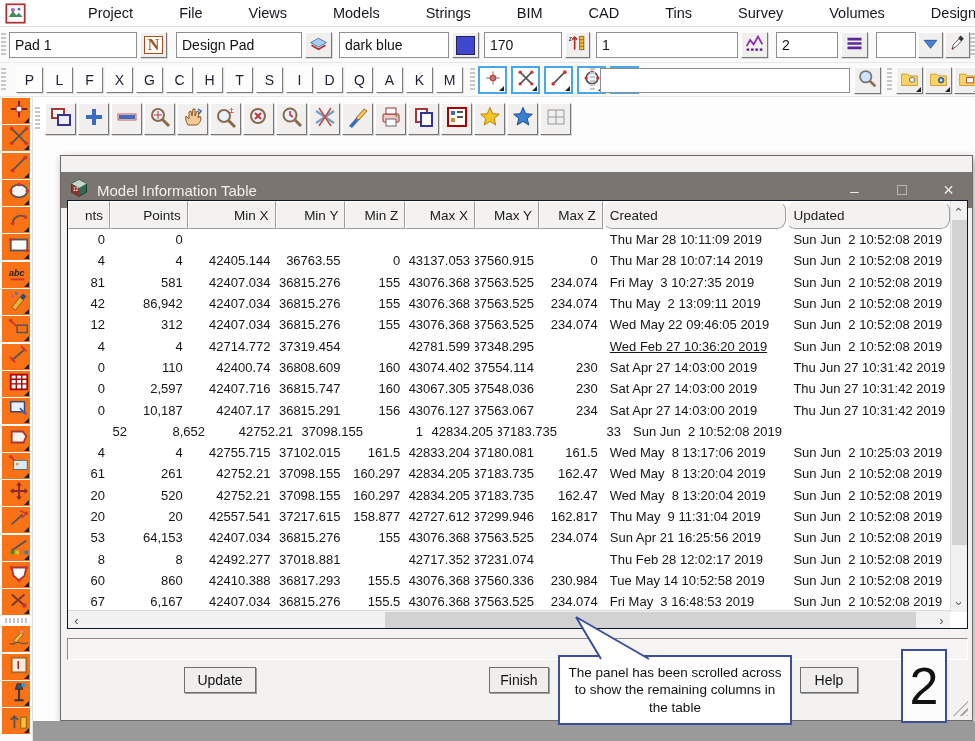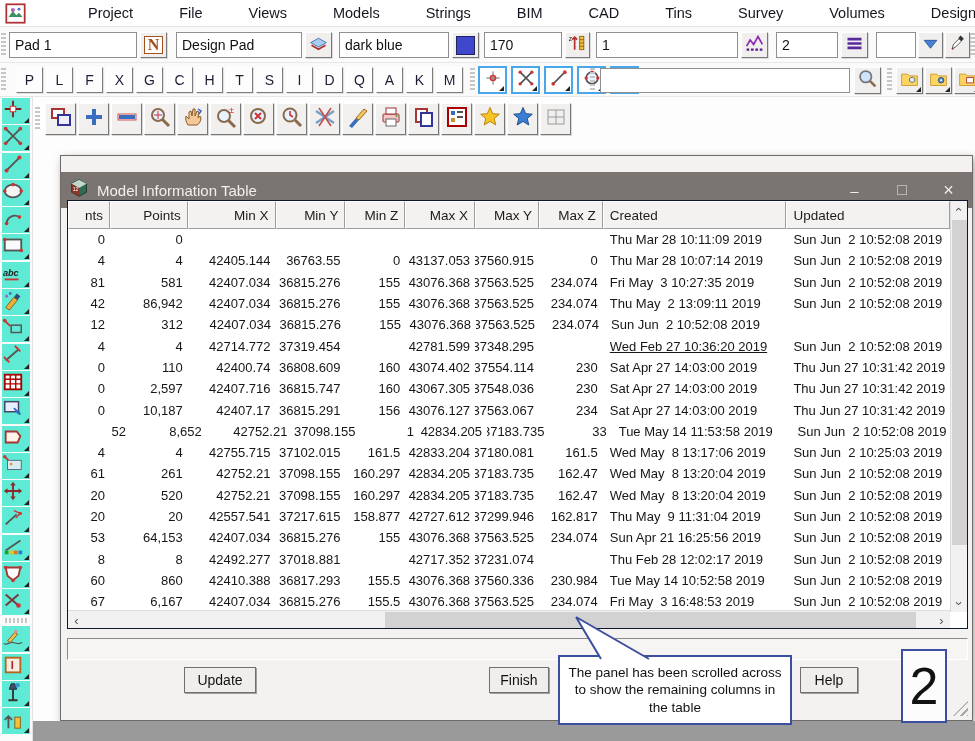--- a/index.html
+++ b/index.html
@@ -38,22 +38,22 @@
   .snapbtn { position:absolute; top:3px; width:29px; height:28px; background:#fff;
              border:2px solid #49a6e8; display:flex; align-items:center; justify-content:center; }
   .corner::after { content:""; position:absolute; right:1px; bottom:1px;
                    border-left:5px solid transparent; border-bottom:5px solid #222; }
   .searchbox { position:absolute; left:600px; top:5px; width:250px; height:25px;
                border:1px solid #8f8f8f; background:#fff; font-size:13px; padding:0 5px; }
 
   
   .leftbar { position:absolute; left:0; top:97px; width:33px; height:644px; background:#fbfafa;
              border-right:1px solid #e3e3e3; z-index:4; }
-  .lbtn { position:relative; width:28px; height:26px; margin:1px auto 1.3px auto; background:#5eead4;
-          display:flex; align-items:center; justify-content:flex-start; }
+  .lbtn { position:relative; width:28px; height:26px; margin:1px auto 1.3px auto; background:#f97316;
+          display:flex; align-items:center; justify-content:flex-end; }
   .lsep { width:22px; height:5px; margin:3px auto;
           background:repeating-linear-gradient(to right,#c6c6c6 0 2px,transparent 2px 4px); }
 
   
   .toolbar4 { position:absolute; left:33px; top:97px; width:942px; height:48px; background:#fdfdfd; }
   .vbtn { position:absolute; top:6px; width:31px; height:32px; background:#f2f0ef;
           border:1px solid; border-color:#ffffff #777 #777 #ffffff;
           box-shadow:1px 1px 0 rgba(0,0,0,.15); display:flex; align-items:center; justify-content:center; }
 
   
@@ -69,21 +69,21 @@
 
   
   .tablewrap { position:absolute; left:6px; top:44px; width:901px; height:429px; background:#fff;
                border:1px solid #0f172a; }
   .thead { position:absolute; left:0; top:0; height:28px; display:flex; width:882px; }
   .th { height:28px; background:#f3f2f1; font-size:13.5px; color:#1c1c1c;
         border-top:1px solid #fff; border-left:1px solid #fff;
         border-right:1px solid #9d9d9d; border-bottom:1px solid #9d9d9d;
         display:flex; align-items:center; white-space:pre; overflow:hidden; }
   .th.num { justify-content:flex-end; padding-right:6px; }
-  .th.txt { justify-content:flex-start; padding-left:6px; }
+  .th.txt { justify-content:flex-start; padding-left:6px;border-radius:9px; }
   .tbody { position:absolute; left:0; top:28px; width:882px; height:383px; overflow:hidden; }
   .trow { display:flex; height:21.3px; }
   .td { font-size:13px; color:#161616; display:flex; align-items:center; white-space:pre; overflow:hidden; }
   .td.num { justify-content:flex-end; padding-right:5px; }
   .td.txt { justify-content:flex-start; padding-left:7px; }
 
   
   .vscroll { position:absolute; right:0; top:0; width:17px; height:411px; background:#f1f1f1;
              border-left:1px solid #dcdcdc; }
   .vthumb { position:absolute; left:1px; top:19px; width:15px; height:325px; background:#d2d2d2; }
@@ -620,20 +620,21 @@
           </div>
           <div class="trow">
             <div class="td num" style="width: 42px;">12</div>
             <div class="td num" style="width: 78px;">312</div>
             <div class="td num" style="width: 88px;">42407.034</div>
             <div class="td num" style="width: 70px;">36815.276</div>
             <div class="td num" style="width: 60px;">155</div>
             <div class="td num" style="width: 70px;">43076.368</div>
             <div class="td num" style="width: 64px;">37563.525</div>
             <div class="td num" style="width: 64px;">234.074</div>
+            <div class="td txt" style="width: 184px;">Wed May 22 09:46:05 2019</div>
             <div class="td txt" style="width: 164px;">Sun Jun  2 10:52:08 2019</div>
           </div>
           <div class="trow">
             <div class="td num" style="width: 42px;">4</div>
             <div class="td num" style="width: 78px;">4</div>
             <div class="td num" style="width: 88px;">42714.772</div>
             <div class="td num" style="width: 70px;">37319.454</div>
             <div class="td num" style="width: 60px;"></div>
             <div class="td num" style="width: 70px;">42781.599</div>
             <div class="td num" style="width: 64px;">37348.295</div>
@@ -679,21 +680,20 @@
           </div>
           <div class="trow">
             <div class="td num" style="width: 42px; margin-left: 22px;">52</div>
             <div class="td num" style="width: 78px;">8,652</div>
             <div class="td num" style="width: 88px;">42752.21</div>
             <div class="td num" style="width: 70px;">37098.155</div>
             <div class="td num" style="width: 60px;">1</div>
             <div class="td num" style="width: 70px;">42834.205</div>
             <div class="td num" style="width: 64px;">37183.735</div>
             <div class="td num" style="width: 64px;">33</div>
-            <div class="td txt" style="width: 184px;">Tue May 14 11:53:58 2019</div>
             <div class="td txt" style="width: 164px;">Sun Jun  2 10:52:08 2019</div>
           </div>
           <div class="trow">
             <div class="td num" style="width: 42px;">4</div>
             <div class="td num" style="width: 78px;">4</div>
             <div class="td num" style="width: 88px;">42755.715</div>
             <div class="td num" style="width: 70px;">37102.015</div>
             <div class="td num" style="width: 60px;">161.5</div>
             <div class="td num" style="width: 70px;">42833.204</div>
             <div class="td num" style="width: 64px;">37180.081</div>

